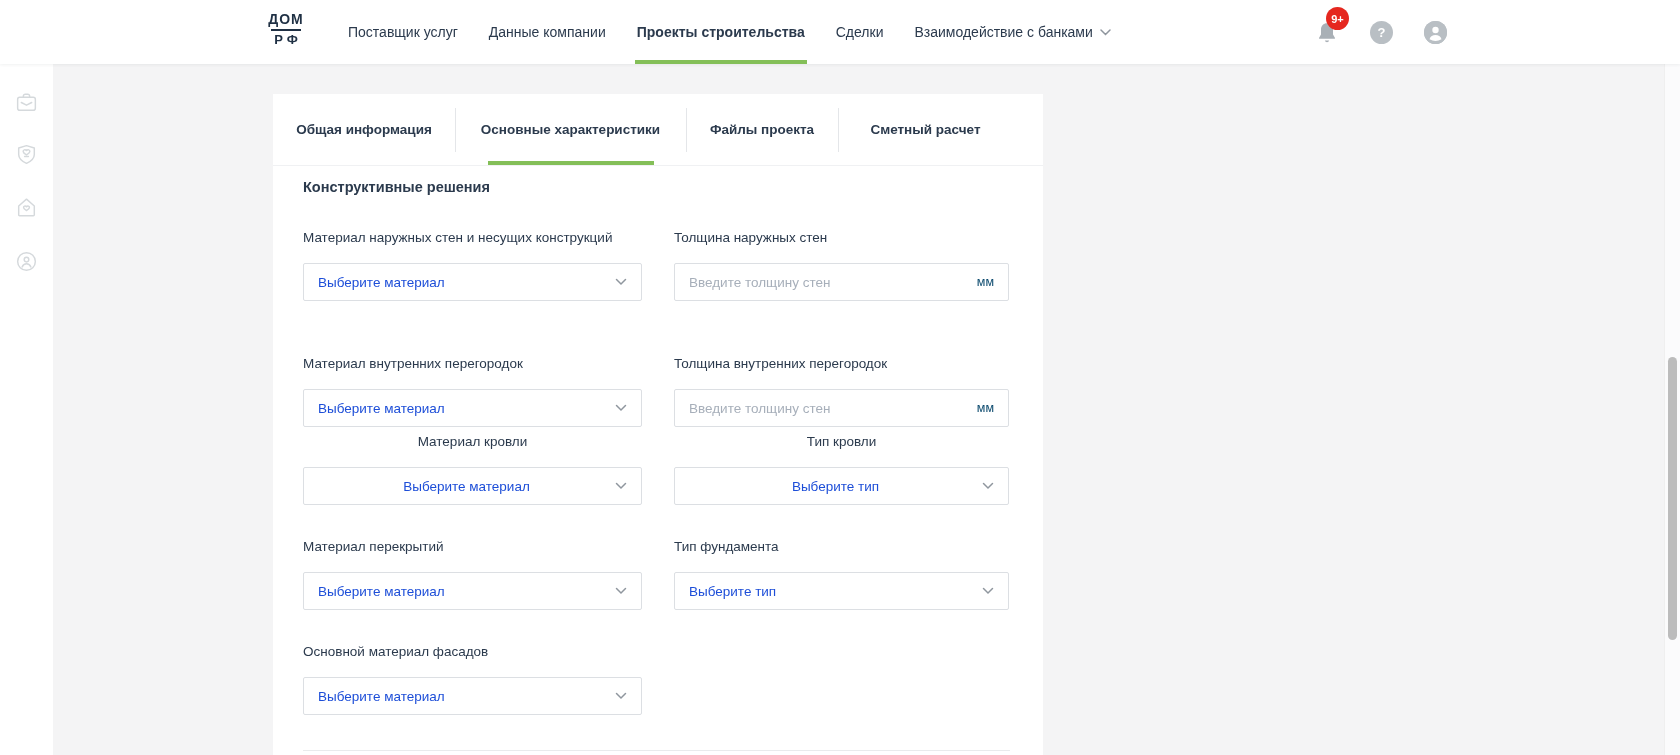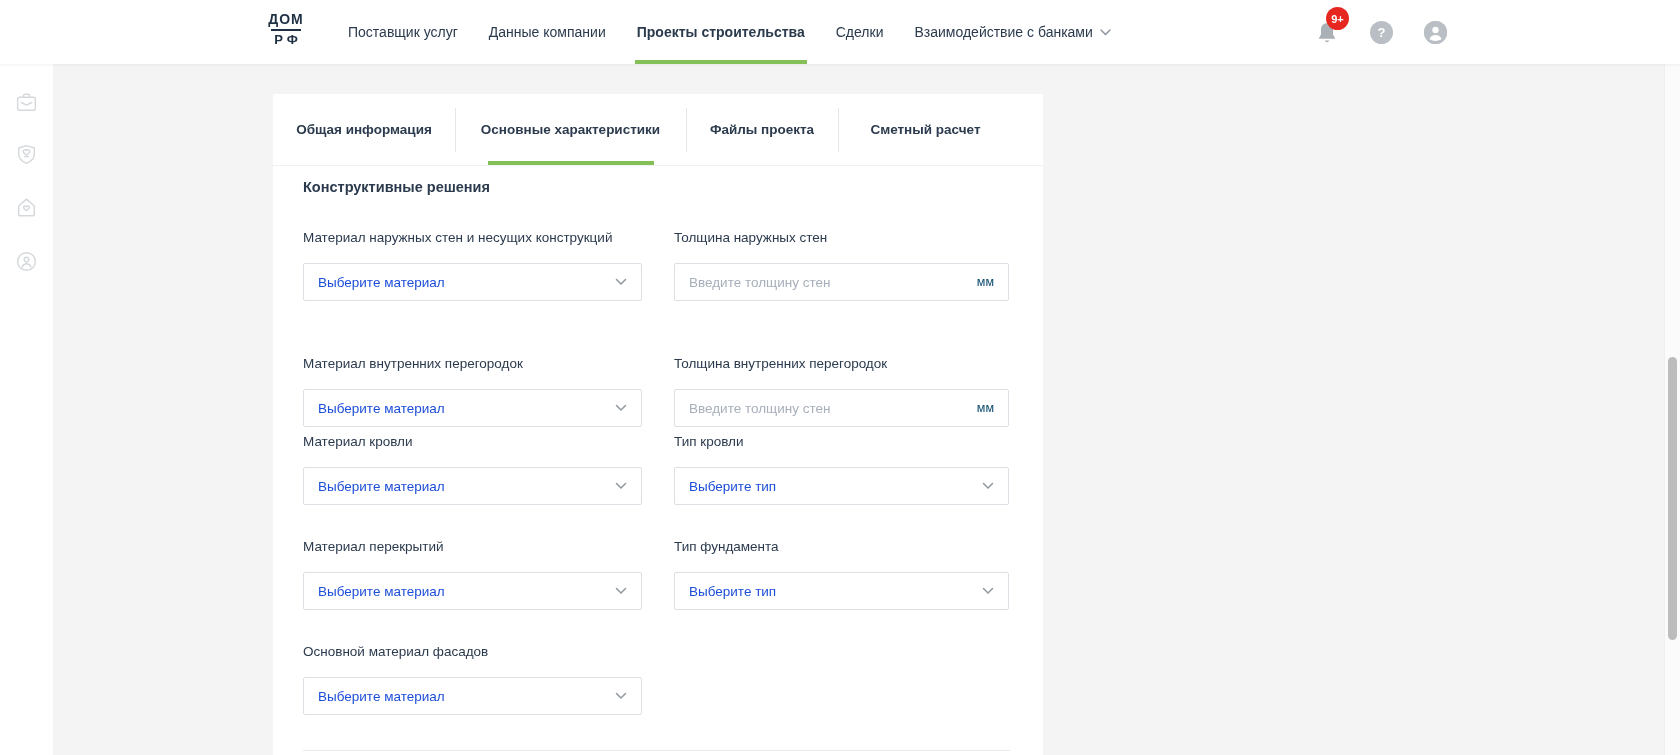--- a/index.html
+++ b/index.html
@@ -106,21 +106,21 @@
   }
 
   .section-title {
     position:absolute; left:30px; top:85px;
     font-size:14.5px; font-weight:bold; color:#2b3a4d; white-space:nowrap;
   }
 
   .form-row { position:absolute; left:30px; display:flex; }
   .row1 { top:136px; }
   .row2 { top:235px;margin-top:27px; }
-  .row3 { top:340px; }
+  .row3 { top:340px;text-align:center; }
   .row4 { top:445px;align-items:center; }
   .row5 { top:550px; }
   .col { display:flex; flex-direction:column; }
   .col.left  { width:339px; }
   .col.right { width:335px; margin-left:32px; }
   .field-label {
     font-size:13.5px; color:#2b3a4d; white-space:nowrap;
     height:16px; line-height:16px; margin-bottom:17px;
   }
   .field {

